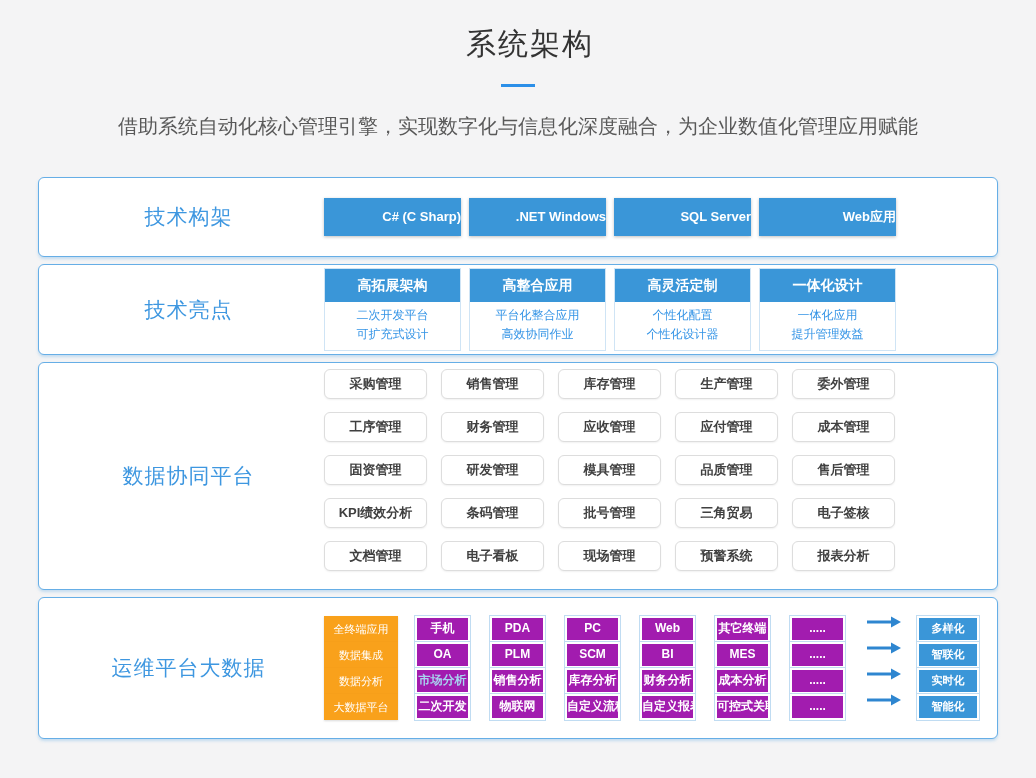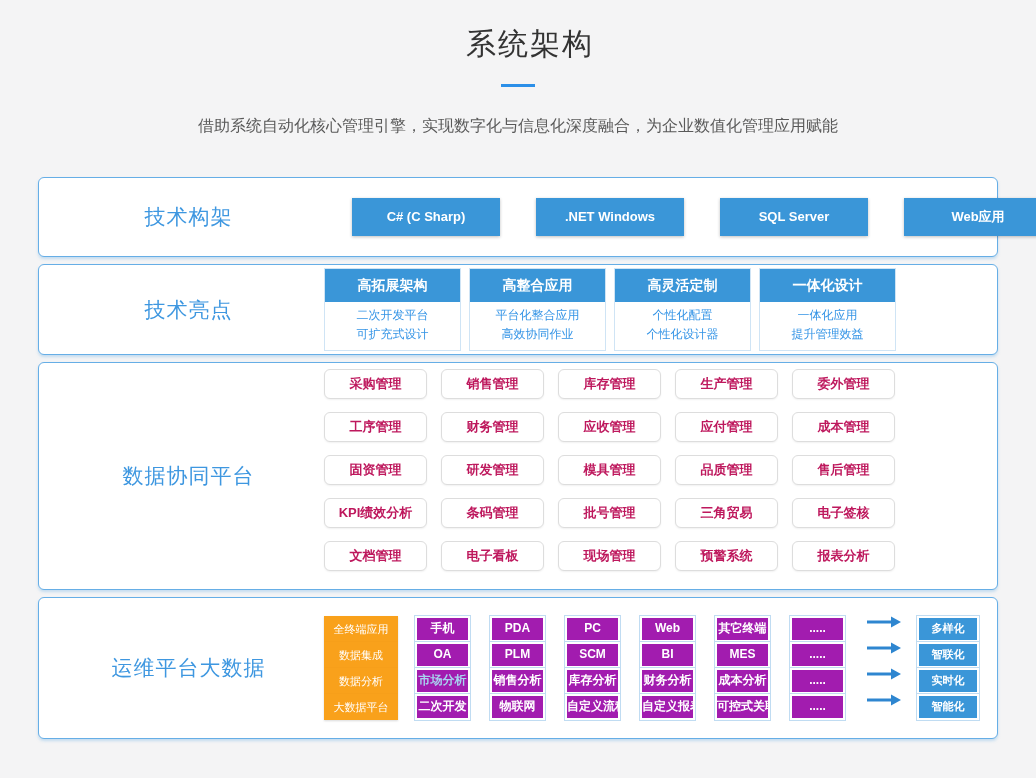--- a/index.html
+++ b/index.html
@@ -6,21 +6,21 @@
   html,body { margin:0; padding:0; }
   body {
     width:1036px; height:778px;
     background:#f4f4f5;
     font-family:"Liberation Sans","DejaVu Sans",sans-serif;
     overflow:hidden;
   }
   .header { text-align:center; padding-top:26px; }
   .page-title { font-size:30px; font-weight:500; color:#333; margin:0; line-height:36px; letter-spacing:2px;padding-left:24px; }
   .title-underline { width:34px; height:3px; background:#2b8fe8; margin:22px auto 0; }
-  .subtitle { font-size:16px; color:#595959; margin:30px 0 0; line-height:18px; }
+  .subtitle { font-size:20px; color:#595959; margin:30px 0 0; line-height:18px; }
 
   .panels { margin:42px 38px 0; }
   .panel {
     background:#fff;
     border:1px solid #66aee6;
     border-radius:6px;
     display:flex; align-items:center;
     margin-bottom:7px;
     box-shadow:0 2px 3px rgba(102,174,230,.35);
   }
@@ -28,25 +28,24 @@
     flex:0 0 275px; text-align:center;
     font-size:21px; font-weight:500; color:#3e97e0;
     letter-spacing:1px;
     padding-left:24px;
   }
   .panel-content { flex:1; display:flex; align-items:center; padding-left:10px; }
 
   
   .panel-framework { height:80px; }
   .tech-btn {
-    width:148px; height:38px; line-height:38px; margin-right:8px;
-    background:#3a96d8; color:#fff; text-align:center;
+    width:137px; height:38px; line-height:38px; margin-right:8px;
+    background:#3a96d8; color:#fff; text-align:right;
     font-size:13px; font-weight:700;
     box-shadow:0 1px 3px rgba(0,0,0,.25);
-    margin-left:28px;
   }
 
   
   .panel-highlights { height:91px; }
   .hl-card {
     width:137px; margin-right:8px; background:#fff;
     border:1px solid #cfe4f5;
   }
   .hl-head {
     height:33px; line-height:33px; background:#3a96d8;
@@ -55,21 +54,21 @@
   .hl-body { padding:4px 0 6px; }
   .hl-line { font-size:12px; color:#3494e6; text-align:center; line-height:19px; }
 
   
   .panel-platform { height:228px; }
   .module-grid { display:flex; flex-wrap:wrap; width:600px; }
   .module-btn {
     width:103px; height:30px; line-height:28px;
     margin:0 14px 13px 0;
     border:1px solid #ddd; border-radius:6px; background:#fff;
-    color:#be185d; font-size:13px; font-weight:700; text-align:center;
+    color:#404040; font-size:13px; font-weight:700; text-align:center;
     box-shadow:0 1px 2px rgba(0,0,0,.06);
   }
 
   
   .panel-bigdata { height:142px; }
   .bd-rows { display:flex; flex-direction:column; }
   .bd-row { display:flex; margin:0 0;gap:12px; }
   .bd-cat {
     width:74px; height:26px; line-height:26px; margin-right:5px;
     background:#f9a11b; color:#fff; font-size:11px; text-align:center;

